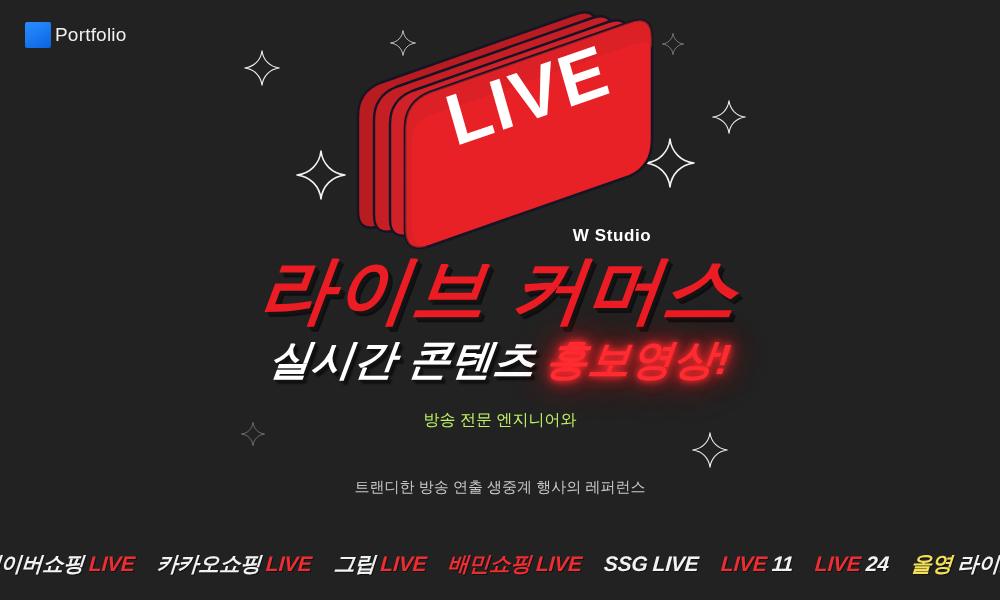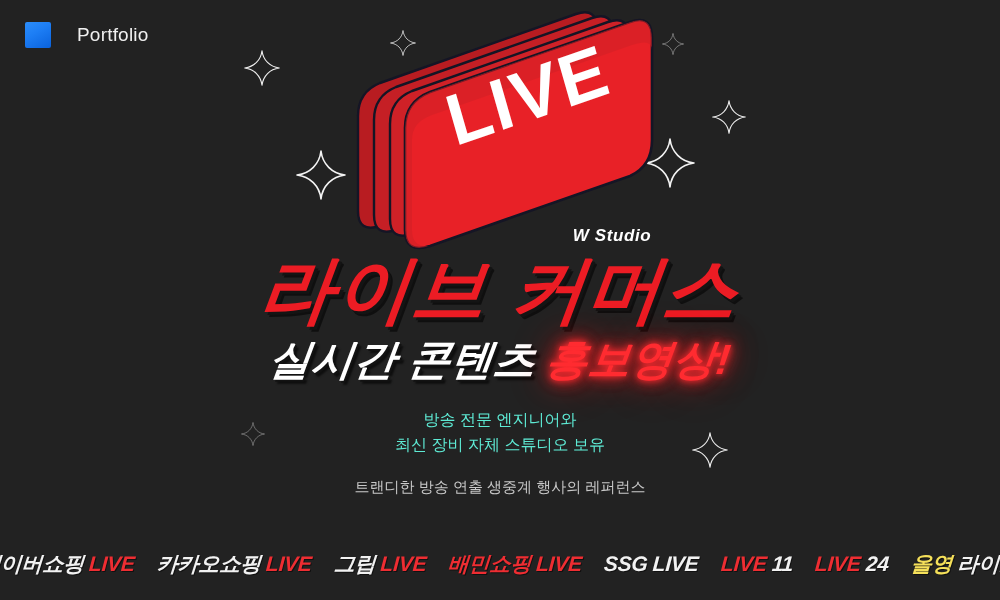--- a/index.html
+++ b/index.html
@@ -6,21 +6,21 @@
   html,body { background:#1e1e1e; }
   body {
     width:1000px; height:600px; position:relative; overflow:hidden;
     background:#222222;
     font-family:"Liberation Sans","DejaVu Sans",sans-serif;
   }
 
   
   .logo-row{
     position:absolute; left:25px; top:22px;
-    display:flex; align-items:center; gap:26px;
+    display:flex; align-items:center; gap:4px;
   }
   .logo-mark{
     width:26px; height:26px; border-radius:2px;
     background:linear-gradient(150deg,#2b8dfa 0%,#1d7ef5 40%,#0a62dc 100%);
   }
   .logo-text{
     color:#f0f0f0; font-size:19px; letter-spacing:.2px; font-weight:400;
   }
 
   
@@ -32,21 +32,20 @@
     position:absolute; left:300px; top:20px; width:420px; height:250px;
   }
   .live-box svg{ display:block; width:100%; height:100%; overflow:visible; }
 
   
   .wstudio{
     position:absolute; left:0; right:0; top:226px;
     text-align:center; color:#ffffff;
     font-size:17px; font-weight:bold; letter-spacing:.6px;
     padding-left:224px;
-    font-style:italic;
   }
 
   
   .head1{
     position:absolute; left:0; right:0; top:252px;
     text-align:center;
     font-size:74px; font-weight:bold; font-style:italic;
     color:#ec1c24;
     letter-spacing:2px;
     transform:skewX(-7deg);
@@ -74,21 +73,21 @@
     text-shadow:
       0 0 6px #ff2b30,
       0 0 14px rgba(255,43,48,.95),
       0 0 26px rgba(255,20,26,.7),
       0 0 44px rgba(255,0,10,.45);
   }
 
   
   .sub1{
     position:absolute; left:0; right:0; top:408px;
-    text-align:center; color:#5eead4;
+    text-align:center; color:#bef264;
     font-size:16px; line-height:1.55; font-weight:400;
   }
   .sub2{
     position:absolute; left:0; right:0; top:478px;
     text-align:center; color:#c8c8c8;
     font-size:15px; font-weight:400;
   }
 
   
   .brands{
@@ -186,21 +185,20 @@
 <div class="wstudio">W Studio</div>
 
 <div class="head1">라이브 커머스</div>
 
 <div class="head2">
   <span class="w">실시간 콘텐츠</span><span class="r">홍보영상!</span>
 </div>
 
 <div class="sub1">
   <div>방송 전문 엔지니어와</div>
-  <div>최신 장비 자체 스튜디오 보유</div>
 </div>
 <div class="sub2">트랜디한 방송 연출 생중계 행사의 레퍼런스</div>
 
 <div class="brands" id="brand-strip">
     <div class="brand"><span class="seg seg-white">네이버쇼핑</span><span class="seg-sp"></span><span class="seg seg-red">LIVE</span></div>
     <div class="brand"><span class="seg seg-white">카카오쇼핑</span><span class="seg-sp"></span><span class="seg seg-red">LIVE</span></div>
     <div class="brand"><span class="seg seg-white">그립</span><span class="seg-sp"></span><span class="seg seg-red">LIVE</span></div>
     <div class="brand"><span class="seg seg-red">배민쇼핑</span><span class="seg-sp"></span><span class="seg seg-red">LIVE</span></div>
     <div class="brand"><span class="seg seg-white">SSG</span><span class="seg-sp"></span><span class="seg seg-white">LIVE</span></div>
     <div class="brand"><span class="seg seg-red">LIVE</span><span class="seg-sp"></span><span class="seg seg-white">11</span></div>

